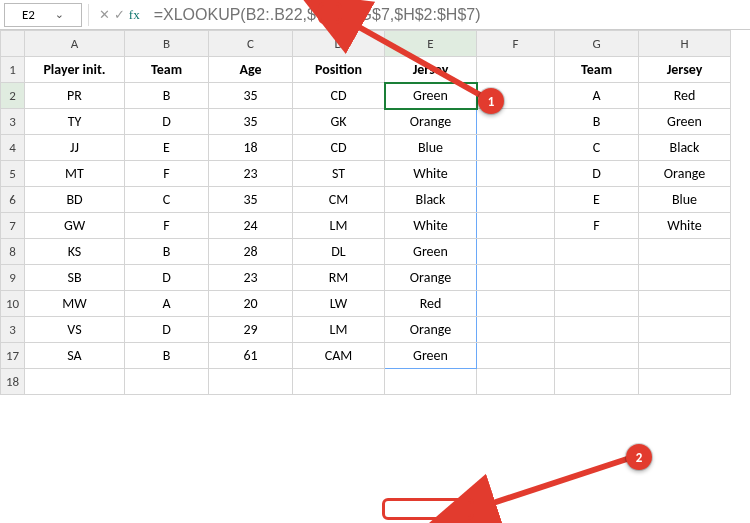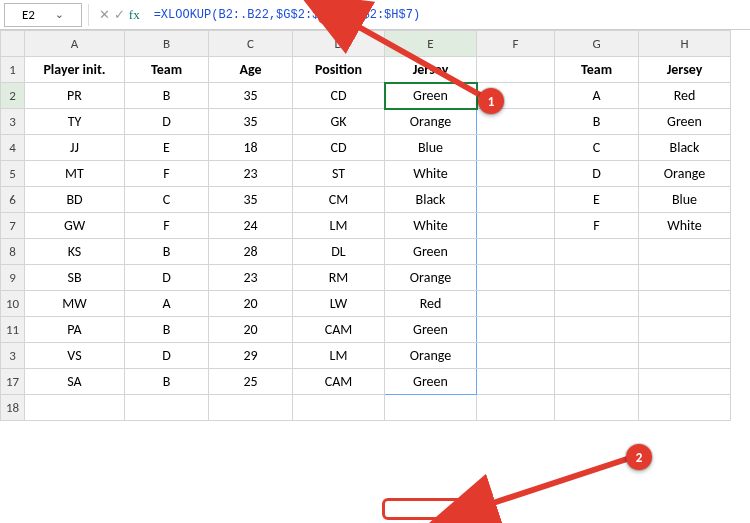--- a/index.html
+++ b/index.html
@@ -54,26 +54,25 @@
   }
   .fx-btns span { cursor: default; }
   .fx-label {
     font-family: "Times New Roman", serif;
     font-size: 13px;
     color: #0f766e;
   }
   .formula-input {
     flex: 1;
     height: 24px;
-    font-size: 12px;
+    font-size: 16px;
     border: none;
     outline: none;
     padding: 0 4px;
-    color: #1d4ed8;
-    font-family: Liberation Mono, monospace;
+    color: #737373;
   }
 
   
   .grid-wrap {
     position: relative;
   }
   table.grid {
     border-collapse: collapse;
     table-layout: fixed;
   }
@@ -321,46 +320,35 @@
     <td>MW</td>
     <td>A</td>
     <td>20</td>
     <td>LW</td>
     <td class="spill-left spill-right">Red</td>
     <td></td>
     <td></td>
     <td></td>
   </tr>
   <tr>
-    <th class="rowhdr">11</th>
-    <td>PA</td>
-    <td>B</td>
-    <td>20</td>
-    <td>CAM</td>
-    <td class="spill-left spill-right">Green</td>
-    <td></td>
-    <td></td>
-    <td></td>
-  </tr>
-  <tr>
     <th class="rowhdr">3</th>
     <td>VS</td>
     <td>D</td>
     <td>29</td>
     <td>LM</td>
     <td class="spill-left spill-right">Orange</td>
     <td></td>
     <td></td>
     <td></td>
   </tr>
   <tr>
     <th class="rowhdr">17</th>
     <td>SA</td>
     <td>B</td>
-    <td>25</td>
+    <td>61</td>
     <td>CAM</td>
     <td class="spill-left spill-right spill-bottom">Green</td>
     <td></td>
     <td></td>
     <td></td>
   </tr>
 
   <tr>
     <th class="rowhdr">18</th>
     <td></td>

